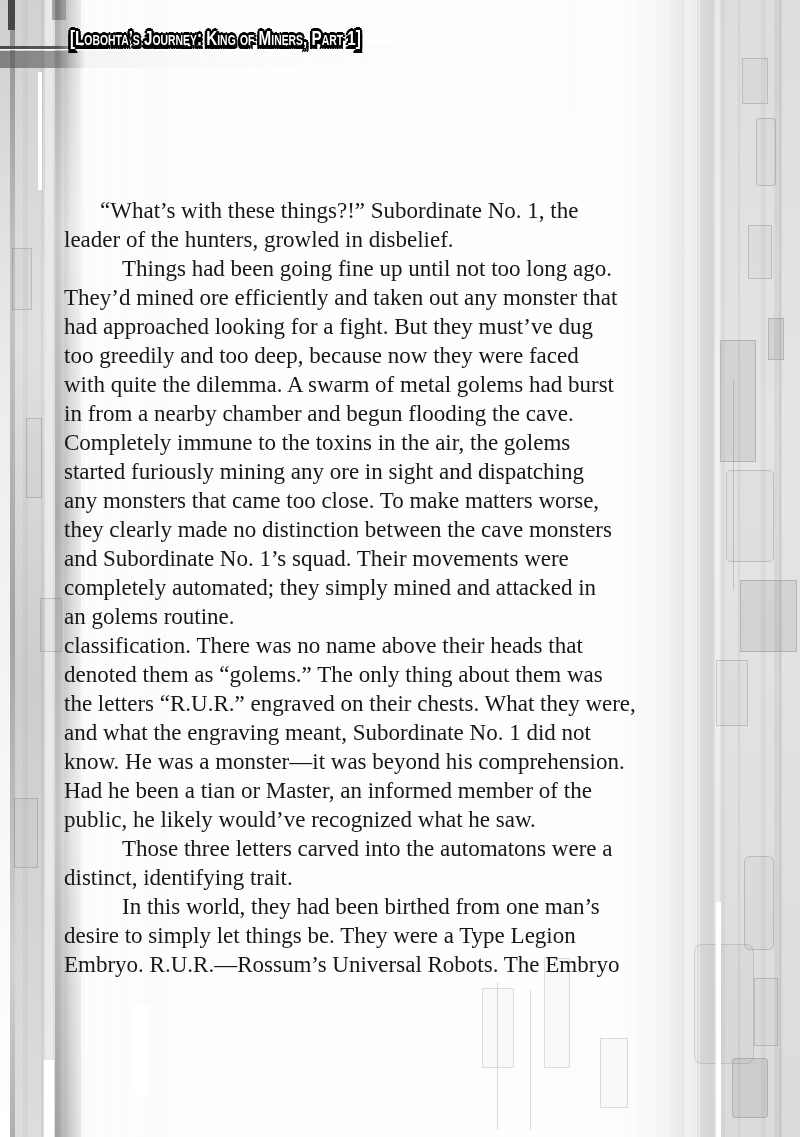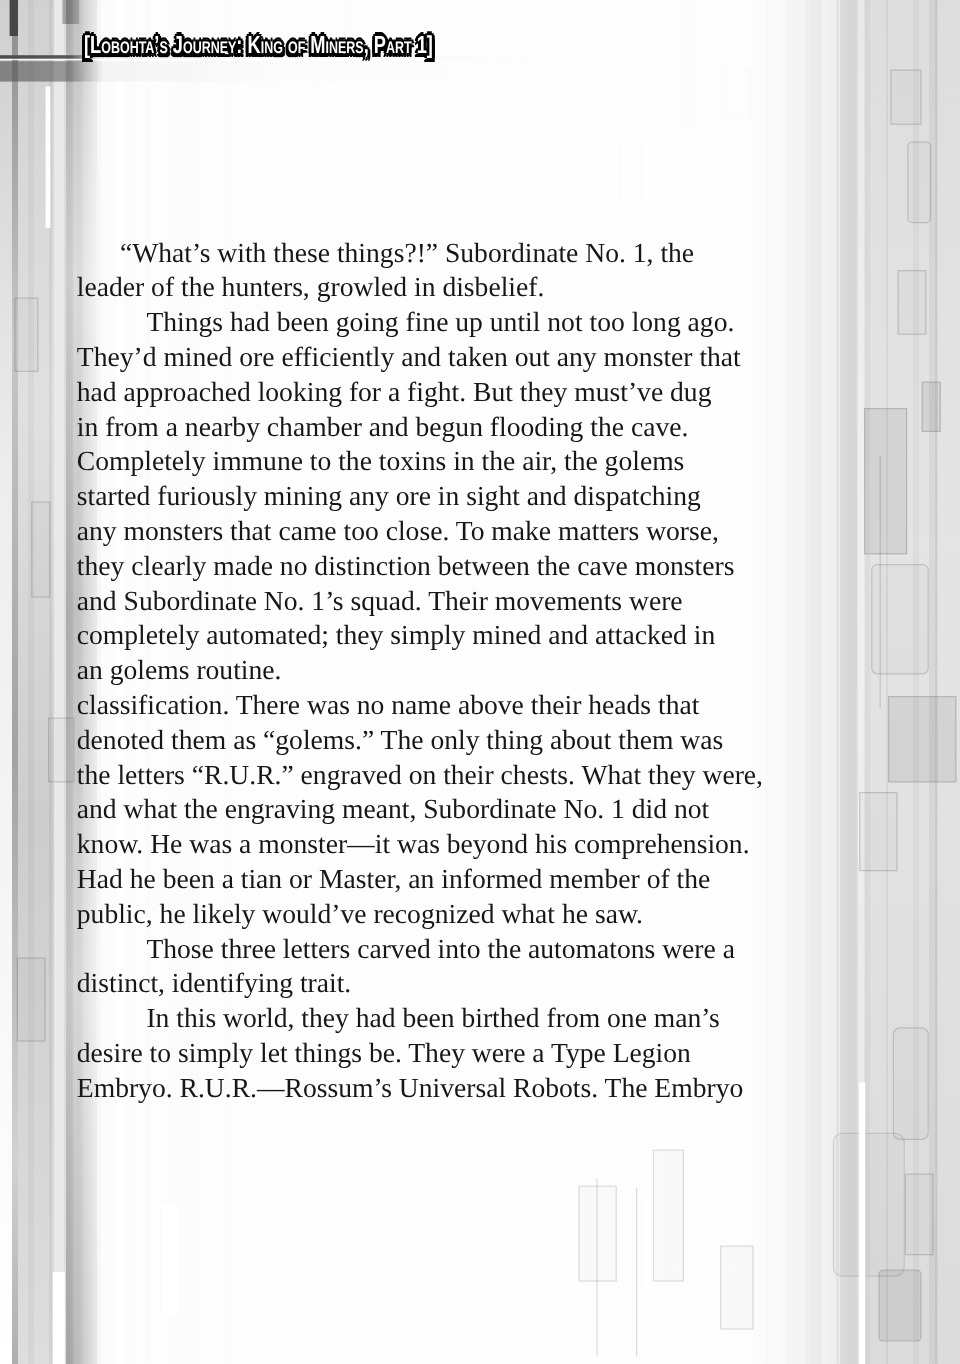--- a/index.html
+++ b/index.html
@@ -129,20 +129,22 @@
 
   <div class="body-text">
       <div class="para">
         <div class="line indent-quote">“What’s with these things?!” Subordinate No. 1, the</div>
         <div class="line">leader of the hunters, growled in disbelief.</div>
       </div>
       <div class="para">
         <div class="line indent">Things had been going fine up until not too long ago.</div>
         <div class="line">They’d mined ore efficiently and taken out any monster that</div>
         <div class="line">had approached looking for a fight. But they must’ve dug</div>
+        <div class="line">too greedily and too deep, because now they were faced</div>
+        <div class="line">with quite the dilemma. A swarm of metal golems had burst</div>
         <div class="line">in from a nearby chamber and begun flooding the cave.</div>
         <div class="line">Completely immune to the toxins in the air, the golems</div>
         <div class="line">started furiously mining any ore in sight and dispatching</div>
         <div class="line">any monsters that came too close. To make matters worse,</div>
         <div class="line">they clearly made no distinction between the cave monsters</div>
         <div class="line">and Subordinate No. 1’s squad. Their movements were</div>
         <div class="line">completely automated; they simply mined and attacked in</div>
         <div class="line">an golems routine.</div>
       </div>
       <div class="para">

